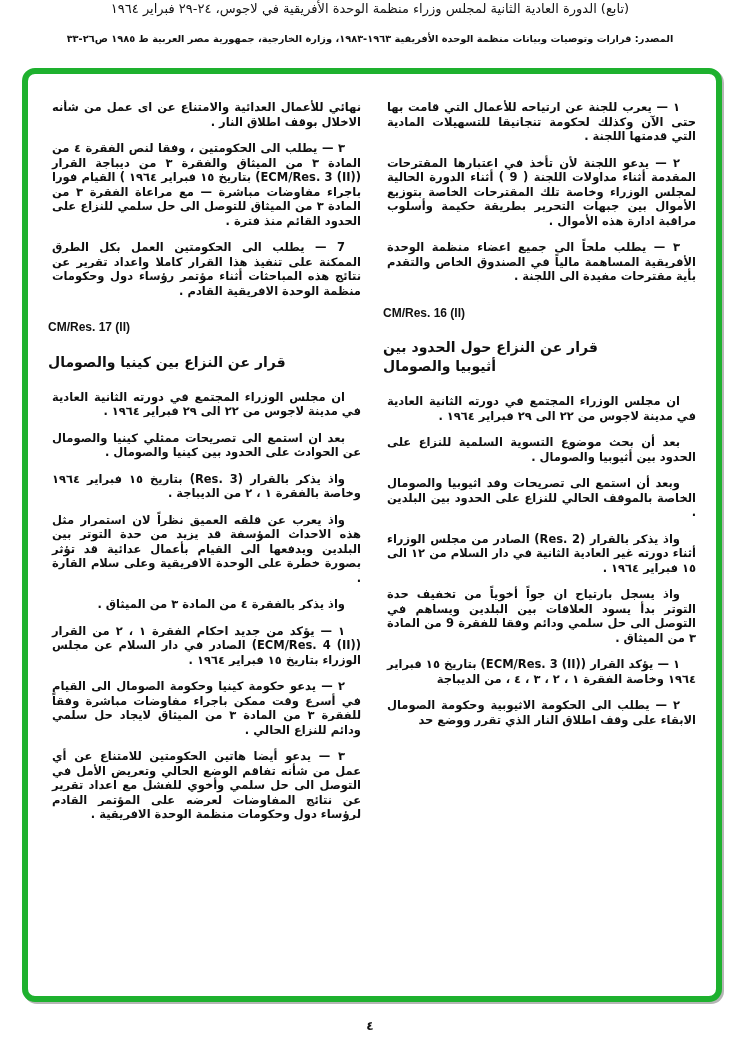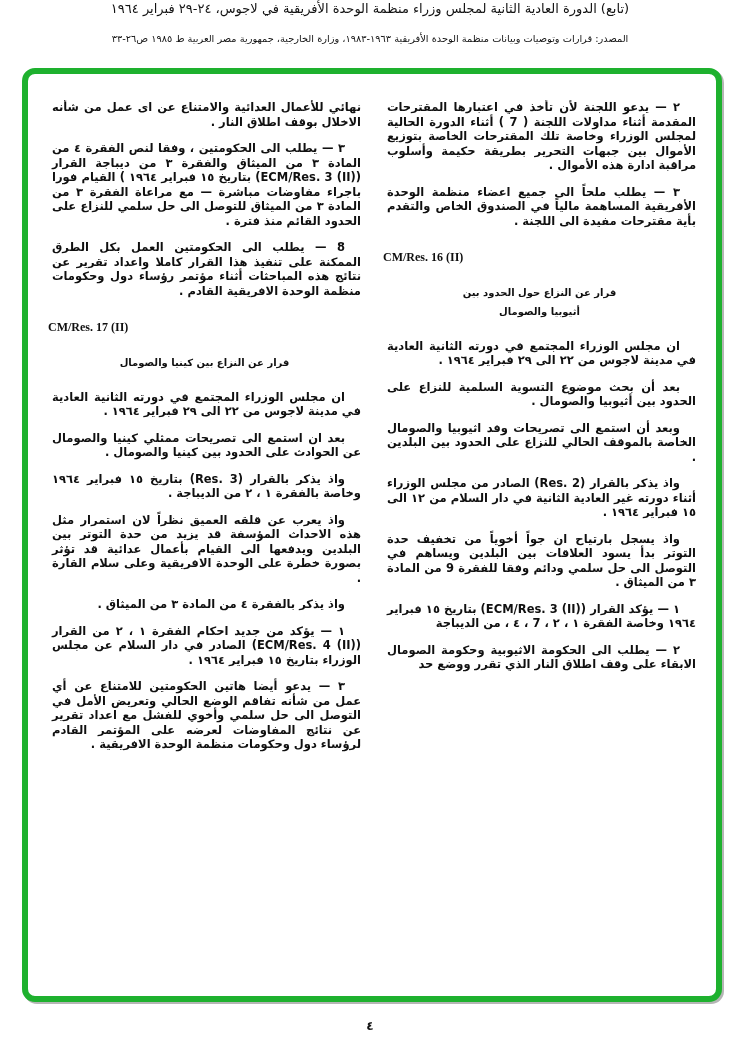--- a/index.html
+++ b/index.html
@@ -6,91 +6,93 @@
   body{
     width:740px;height:1048px;position:relative;background:#ffffff;
     font-family:"DejaVu Sans",sans-serif;color:#121212;overflow:hidden;
   }
   .hdr-title{
     position:absolute;top:1px;left:10px;right:10px;text-align:center;
     direction:rtl;font-size:13px;font-weight:400;letter-spacing:0px;white-space:nowrap;
   }
   .hdr-source{
     position:absolute;top:33px;left:10px;right:10px;text-align:center;
-    direction:rtl;font-size:9.8px;font-weight:400;white-space:nowrap;
+    direction:rtl;font-size:9.8px;font-weight:700;white-space:nowrap;
   }
   .green-box{
     position:absolute;left:22px;top:68px;width:700px;height:934px;
     box-sizing:border-box;border:6px solid #1eb12e;border-radius:13px;
     box-shadow:2px 2px 0 rgba(90,90,90,.45);
     display:flex;flex-direction:row-reverse;gap:22px;
     padding:26px 20px 8px 20px;background:#fff;
   }
   .col{
     flex:1 1 0;min-width:0;direction:rtl;text-align:justify;
     font-size:11.5px;line-height:14.5px;font-weight:700;color:#101010;
     overflow:hidden;
   }
   .para{margin:0 0 12px 4px;}
   .ind{text-indent:16px;}
   .res-ref{
     direction:ltr;text-align:left;unicode-bidi:embed;
-    font-family:Liberation Serif, serif;
+    font-family:Liberation Sans, sans-serif;
     font-size:12px;font-weight:700;margin:22px 0 18px 0;
   }
   .res-title{
-    text-align:center;font-size:10px;font-weight:700;
+    text-align:left;font-size:14px;font-weight:700;
     line-height:19px;margin:12px 0 18px 0;
   }
   .page-number{
     position:absolute;top:1019px;left:0;right:0;text-align:center;
     font-size:12px;font-weight:700;
   }
 </style>
 </head>
 <body>
 
 <div class="hdr-title">(تابع)  الدورة العادية الثانية لمجلس وزراء منظمة الوحدة الأفريقية في لاجوس، ٢٤-٢٩ فبراير ١٩٦٤</div>
 <div class="hdr-source">المصدر: قرارات وتوصيات وبيانات منظمة الوحدة الأفريقية ١٩٦٣-١٩٨٣، وزارة الخارجية، جمهورية مصر العربية ط ١٩٨٥ ص٢٦-٣٣</div>
 
 <div class="green-box">
 
   <div class="col">
-    <p class="para ind">٢ — يدعو اللجنة لأن تأخذ في اعتبارها المقترحات المقدمة أثناء مداولات اللجنة ( 7 ) أثناء الدورة الحالية لمجلس الوزراء وخاصة تلك المقترحات الخاصة بتوزيع الأموال بين جبهات التحرير بطريقة حكيمة وأسلوب مراقبة ادارة هذه الأموال .</p>
+    <p class="para ind">١ — يعرب للجنة عن ارتياحه للأعمال التي قامت بها حتى الآن وكذلك لحكومة تنجانيقا للتسهيلات المادية التي قدمتها اللجنة .</p>
+    <p class="para ind">٢ — يدعو اللجنة لأن تأخذ في اعتبارها المقترحات المقدمة أثناء مداولات اللجنة ( 9 ) أثناء الدورة الحالية لمجلس الوزراء وخاصة تلك المقترحات الخاصة بتوزيع الأموال بين جبهات التحرير بطريقة حكيمة وأسلوب مراقبة ادارة هذه الأموال .</p>
     <p class="para ind">٣ — يطلب ملحاً الى جميع اعضاء منظمة الوحدة الأفريقية المساهمة مالياً في الصندوق الخاص والتقدم بأية مقترحات مفيدة الى اللجنة .</p>
 
     <div class="res-ref">CM/Res. 16 (II)</div>
 
     <div class="res-title">
       <div>قرار عن النزاع حول الحدود بين</div>
       <div>أثيوبيا والصومال</div>
     </div>
 
     <p class="para ind">ان مجلس الوزراء المجتمع في دورته الثانية العادية في مدينة لاجوس من ٢٢ الى ٢٩ فبراير ١٩٦٤ .</p>
     <p class="para ind">بعد أن بحث موضوع التسوية السلمية للنزاع على الحدود بين أثيوبيا والصومال .</p>
     <p class="para ind">وبعد أن استمع الى تصريحات وفد اثيوبيا والصومال الخاصة بالموقف الحالي للنزاع على الحدود بين البلدين .</p>
     <p class="para ind">واذ يذكر بالقرار (Res. 2) الصادر من مجلس الوزراء أثناء دورته غير العادية الثانية في دار السلام من ١٢ الى ١٥ فبراير ١٩٦٤ .</p>
     <p class="para ind">واذ يسجل بارتياح ان جواً أخوياً من تخفيف حدة التوتر بدأ يسود العلاقات بين البلدين ويساهم في التوصل الى حل سلمي ودائم وفقا للفقرة 9 من المادة ٣ من الميثاق .</p>
-    <p class="para ind">١ — يؤكد القرار (ECM/Res. 3 (II)) بتاريخ ١٥ فبراير ١٩٦٤ وخاصة الفقرة ١ ، ٢ ، 7 ، ٤ ، من الديباجة</p>
+    <p class="para ind">١ — يؤكد القرار (ECM/Res. 3 (II)) بتاريخ ١٥ فبراير ١٩٦٤ وخاصة الفقرة ١ ، ٢ ، ٣ ، ٤ ، من الديباجة</p>
     <p class="para ind">٢ — يطلب الى الحكومة الاثيوبية وحكومة الصومال الابقاء على وقف اطلاق النار الذي تقرر ووضع حد</p>
   </div>
 
   <div class="col">
     <p class="para">نهائي للأعمال العدائية والامتناع عن اى عمل من شأنه الاخلال بوقف اطلاق النار .</p>
     <p class="para ind">٣ — يطلب الى الحكومتين ، وفقا لنص الفقرة ٤ من المادة ٣ من الميثاق والفقرة ٣ من ديباجة القرار (ECM/Res. 3 (II)) بتاريخ ١٥ فبراير ١٩٦٤ ) القيام فورا باجراء مفاوضات مباشرة — مع مراعاة الفقرة ٣ من المادة ٣ من الميثاق للتوصل الى حل سلمي للنزاع على الحدود القائم منذ فترة .</p>
-    <p class="para ind">8 — يطلب الى الحكومتين العمل بكل الطرق الممكنة على تنفيذ هذا القرار كاملا واعداد تقرير عن نتائج هذه المباحثات أثناء مؤتمر رؤساء دول وحكومات منظمة الوحدة الافريقية القادم .</p>
+    <p class="para ind">7 — يطلب الى الحكومتين العمل بكل الطرق الممكنة على تنفيذ هذا القرار كاملا واعداد تقرير عن نتائج هذه المباحثات أثناء مؤتمر رؤساء دول وحكومات منظمة الوحدة الافريقية القادم .</p>
 
     <div class="res-ref">CM/Res. 17 (II)</div>
 
     <div class="res-title">قرار عن النزاع بين كينيا والصومال</div>
 
     <p class="para ind">ان مجلس الوزراء المجتمع في دورته الثانية العادية في مدينة لاجوس من ٢٢ الى ٢٩ فبراير ١٩٦٤ .</p>
     <p class="para ind">بعد ان استمع الى تصريحات ممثلي كينيا والصومال عن الحوادث على الحدود بين كينيا والصومال .</p>
     <p class="para ind">واذ يذكر بالقرار (Res. 3) بتاريخ ١٥ فبراير ١٩٦٤ وخاصة بالفقرة ١ ، ٢ من الديباجة .</p>
     <p class="para ind">واذ يعرب عن قلقه العميق نظراً لان استمرار مثل هذه الاحداث المؤسفة قد يزيد من حدة التوتر بين البلدين ويدفعها الى القيام بأعمال عدائية قد تؤثر بصورة خطرة على الوحدة الافريقية وعلى سلام القارة .</p>
     <p class="para ind">واذ يذكر بالفقرة ٤ من المادة ٣ من الميثاق .</p>
     <p class="para ind">١ — يؤكد من جديد احكام الفقرة ١ ، ٢ من القرار (ECM/Res. 4 (II)) الصادر في دار السلام عن مجلس الوزراء بتاريخ ١٥ فبراير ١٩٦٤ .</p>
+    <p class="para ind">٢ — يدعو حكومة كينيا وحكومة الصومال الى القيام في أسرع وقت ممكن باجراء مفاوضات مباشرة وفقاً للفقرة ٣ من المادة ٣ من الميثاق لايجاد حل سلمي ودائم للنزاع الحالي .</p>
     <p class="para ind">٣ — يدعو أيضا هاتين الحكومتين للامتناع عن أي عمل من شأنه تفاقم الوضع الحالي وتعريض الأمل في التوصل الى حل سلمي وأخوي للفشل مع اعداد تقرير عن نتائج المفاوضات لعرضه على المؤتمر القادم لرؤساء دول وحكومات منظمة الوحدة الافريقية .</p>
   </div>
 
 </div>
 
 <div class="page-number">٤</div>
 
 </body></html>

